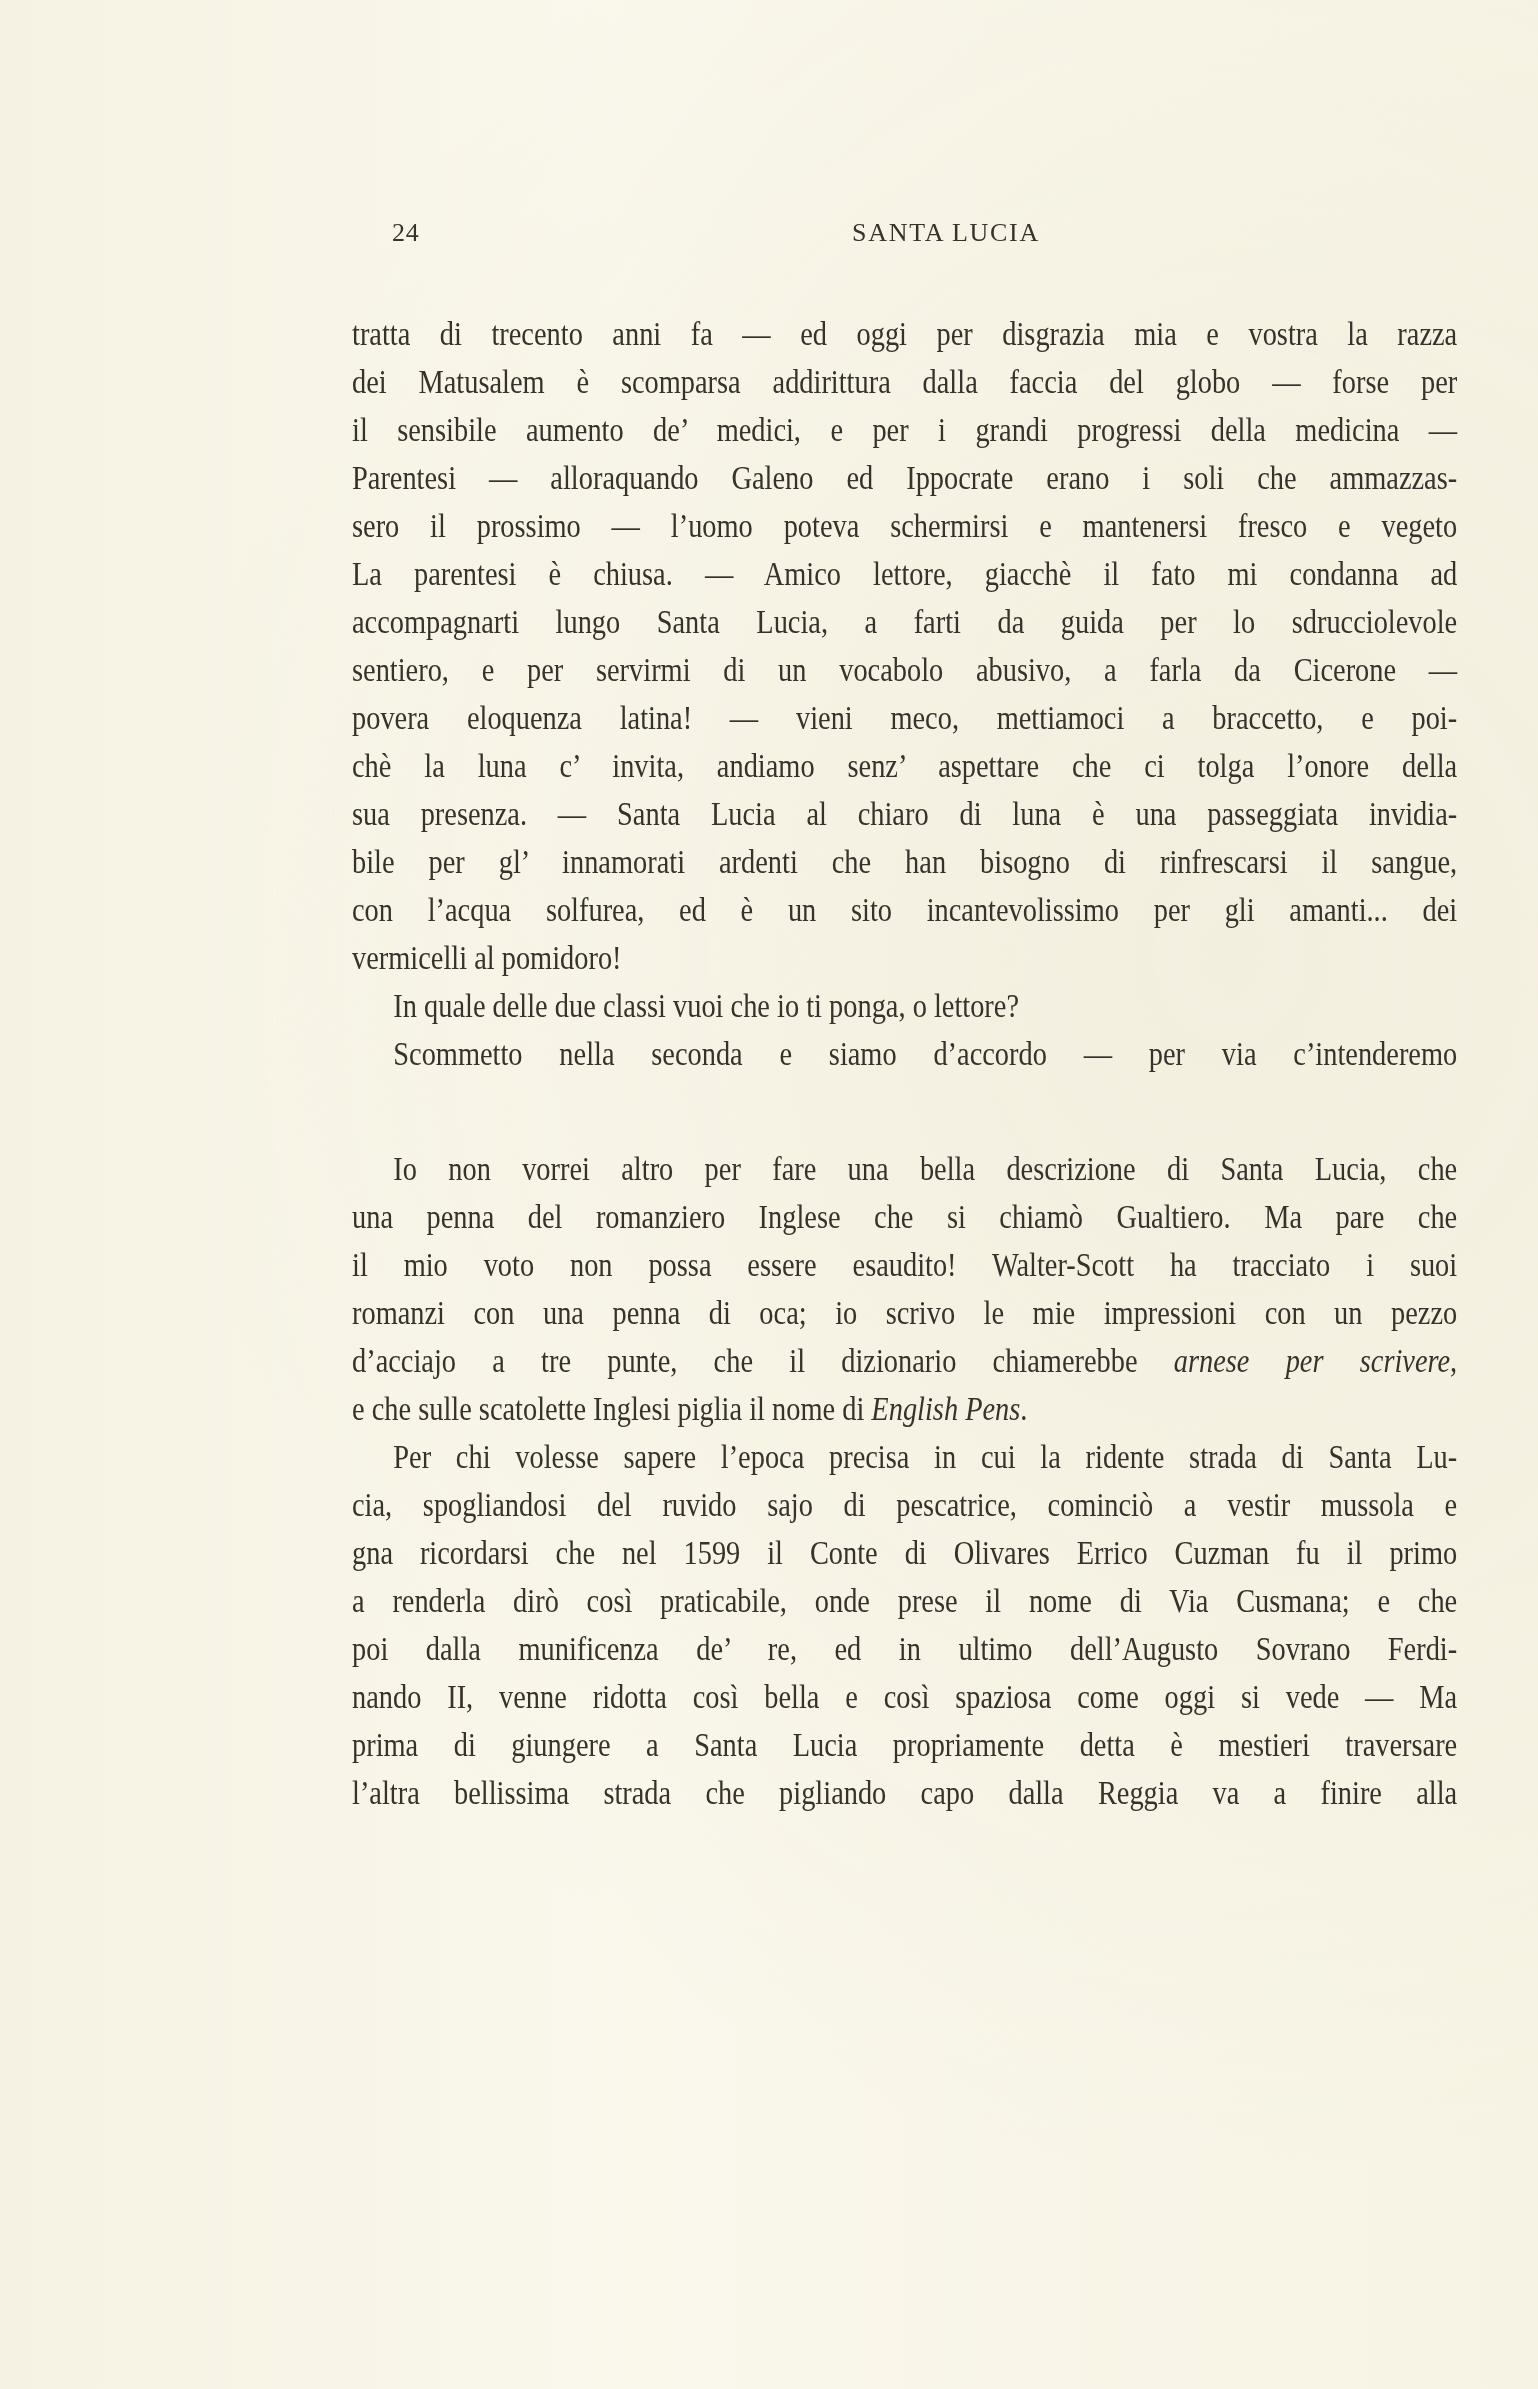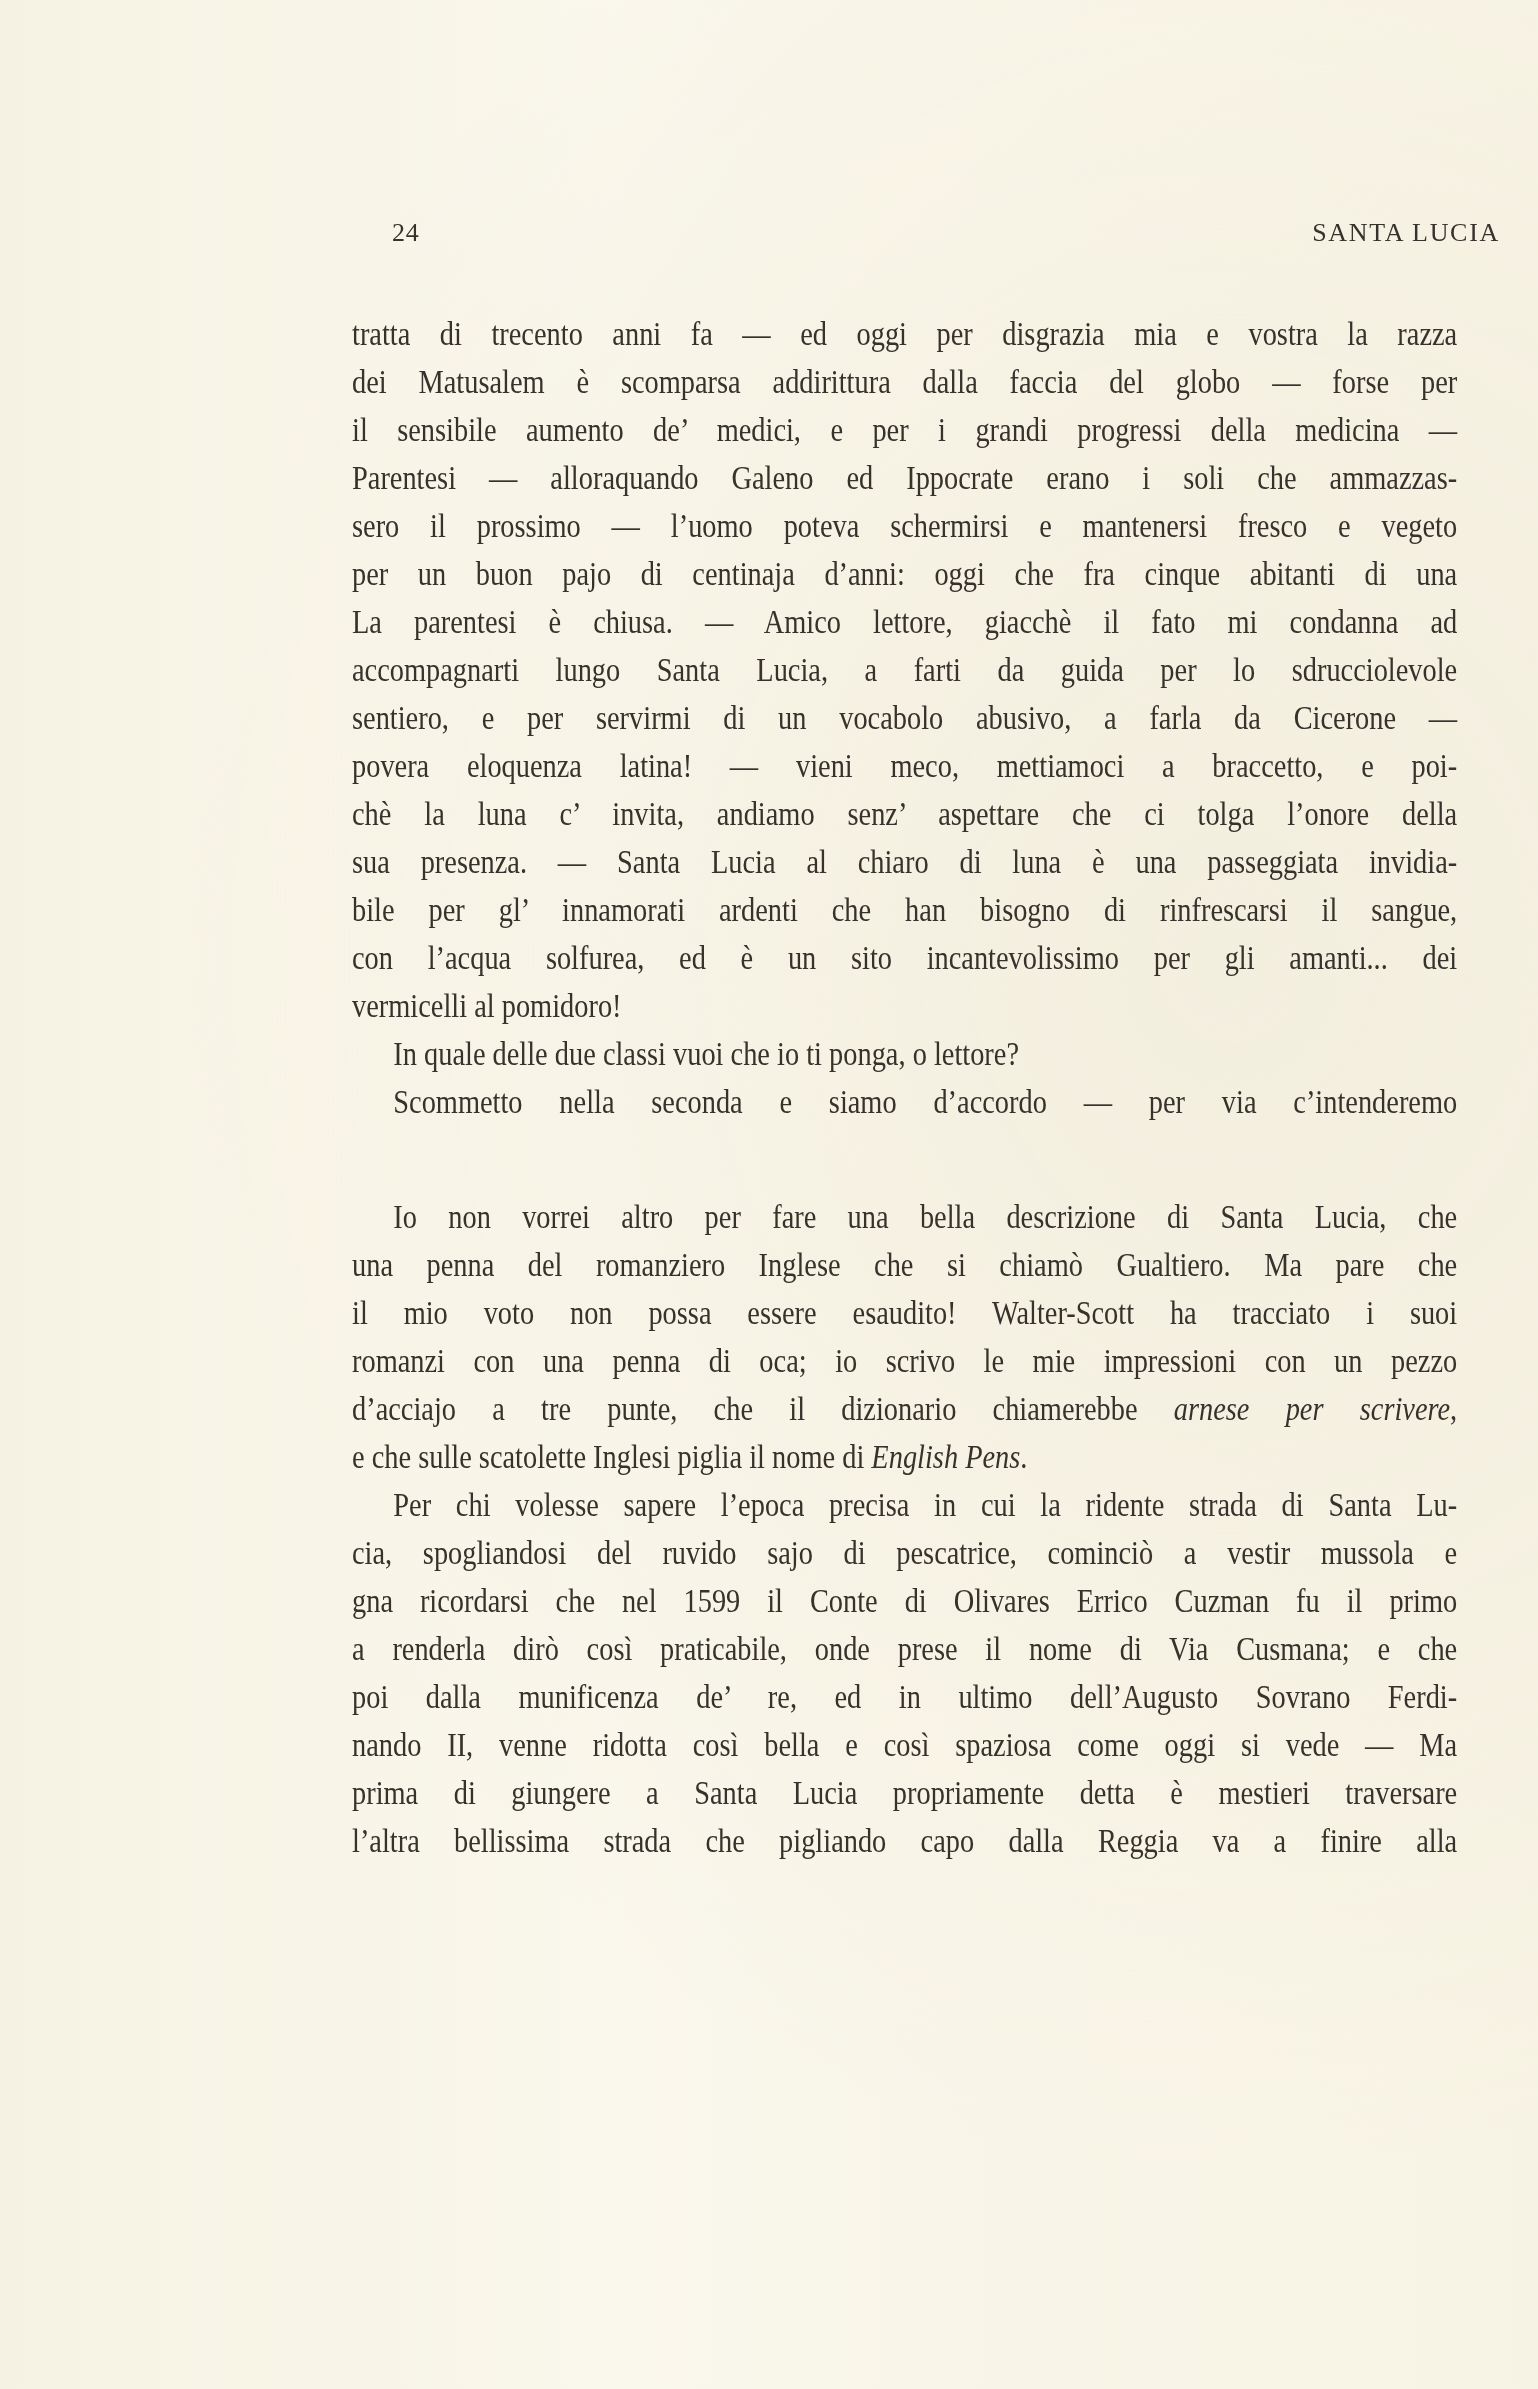--- a/index.html
+++ b/index.html
@@ -11,21 +11,21 @@
     position: relative;
     font-family: "Liberation Serif", "DejaVu Serif", serif;
     color: #37322c;
   }
   .page { position: absolute; left: 0; top: 0; width: 1539px; height: 2389px; }
   .running-head {
     position: absolute; top: 218px; left: 348px; width: 1108px; height: 42px;
     font-size: 26px; letter-spacing: 0.8px; margin-left: 44px;
   }
   .page-number { position: absolute; left: 0; top: 0; }
-  .running-title { position: absolute; left: 0; width: 100%; text-align: right; top: 0; letter-spacing: 1.7px; }
+  .running-title { position: absolute; left: 0; width: 100%; text-align: center; top: 0; letter-spacing: 1.7px; }
   .body-text {
     position: absolute; left: 352px; top: 310px; width: 1105px;
   }
   .line {
     height: 48px; line-height: 48px; white-space: nowrap;
     font-size: 33px;
     transform-origin: left center;
     text-align: justify; text-align-last: justify;
   }
   .line span.inner { display: inline-block; transform: scaleX(0.86); transform-origin: left center; width: 116.3%; text-align: justify; text-align-last: justify; }
@@ -44,21 +44,20 @@
   </div>
 
   <div class="body-text">
 
     <div>
       <div class="line"><span class="inner">tratta di trecento anni fa — ed oggi per disgrazia mia e vostra la razza</span></div>
       <div class="line"><span class="inner">dei Matusalem è scomparsa addirittura dalla faccia del globo — forse per</span></div>
       <div class="line"><span class="inner">il sensibile aumento de’ medici, e per i grandi progressi della medicina —</span></div>
       <div class="line"><span class="inner">Parentesi — alloraquando Galeno ed Ippocrate erano i soli che ammazzas-</span></div>
       <div class="line"><span class="inner">sero il prossimo — l’uomo poteva schermirsi e mantenersi fresco e vegeto</span></div>
-      <div class="line"><span class="inner">per un buon pajo di centinaja d’anni: oggi che fra cinque abitanti di una</span></div>
       <div class="line"><span class="inner">La parentesi è chiusa. — Amico lettore, giacchè il fato mi condanna ad</span></div>
       <div class="line"><span class="inner">accompagnarti lungo Santa Lucia, a farti da guida per lo sdrucciolevole</span></div>
       <div class="line"><span class="inner">sentiero, e per servirmi di un vocabolo abusivo, a farla da Cicerone —</span></div>
       <div class="line"><span class="inner">povera eloquenza latina! — vieni meco, mettiamoci a braccetto, e poi-</span></div>
       <div class="line"><span class="inner">chè la luna c’ invita, andiamo senz’ aspettare che ci tolga l’onore della</span></div>
       <div class="line"><span class="inner">sua presenza. — Santa Lucia al chiaro di luna è una passeggiata invidia-</span></div>
       <div class="line"><span class="inner">bile per gl’ innamorati ardenti che han bisogno di rinfrescarsi il sangue,</span></div>
       <div class="line"><span class="inner">con l’acqua solfurea, ed è un sito incantevolissimo per gli amanti... dei</span></div>
       <div class="line last"><span class="inner">vermicelli al pomidoro!</span></div>
     </div>

